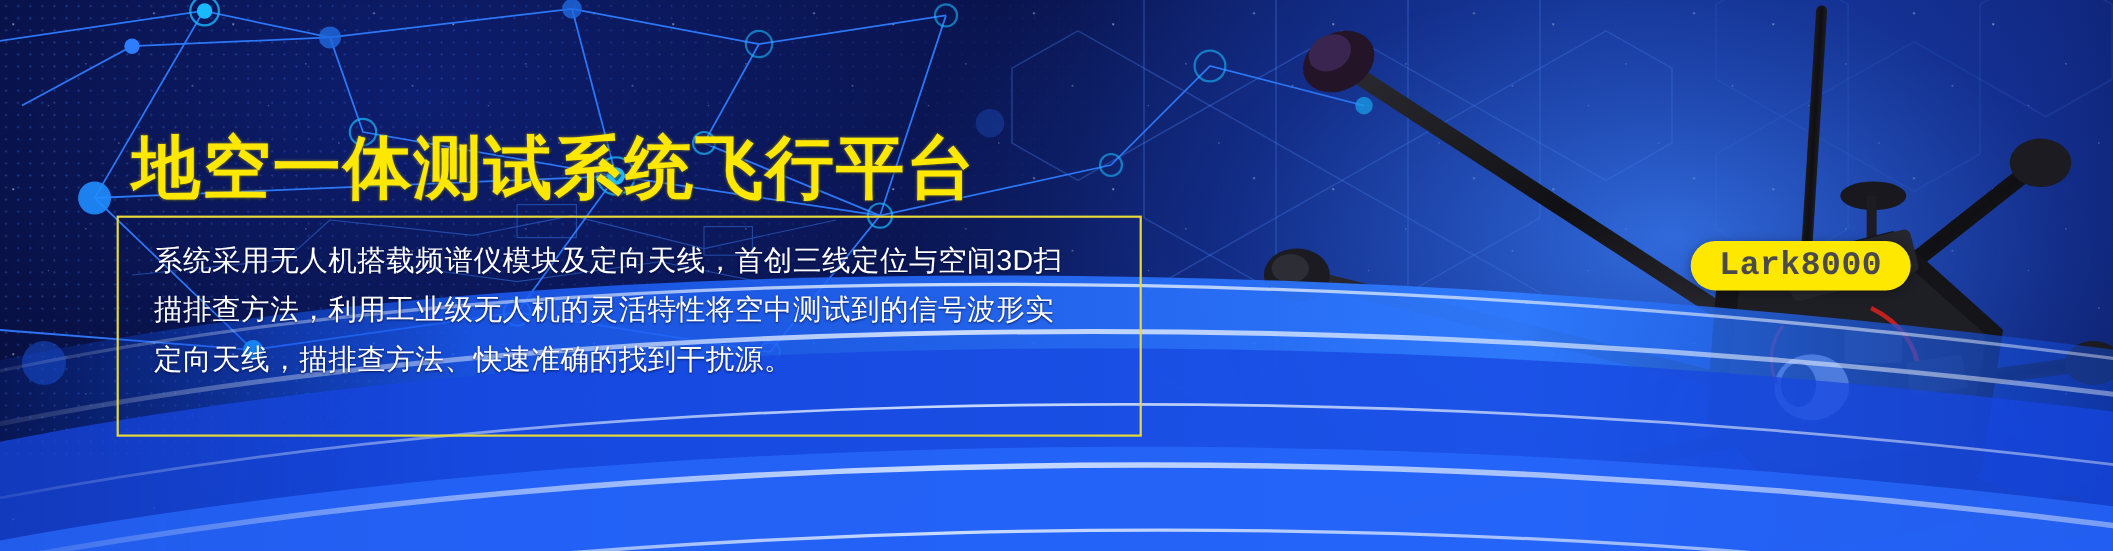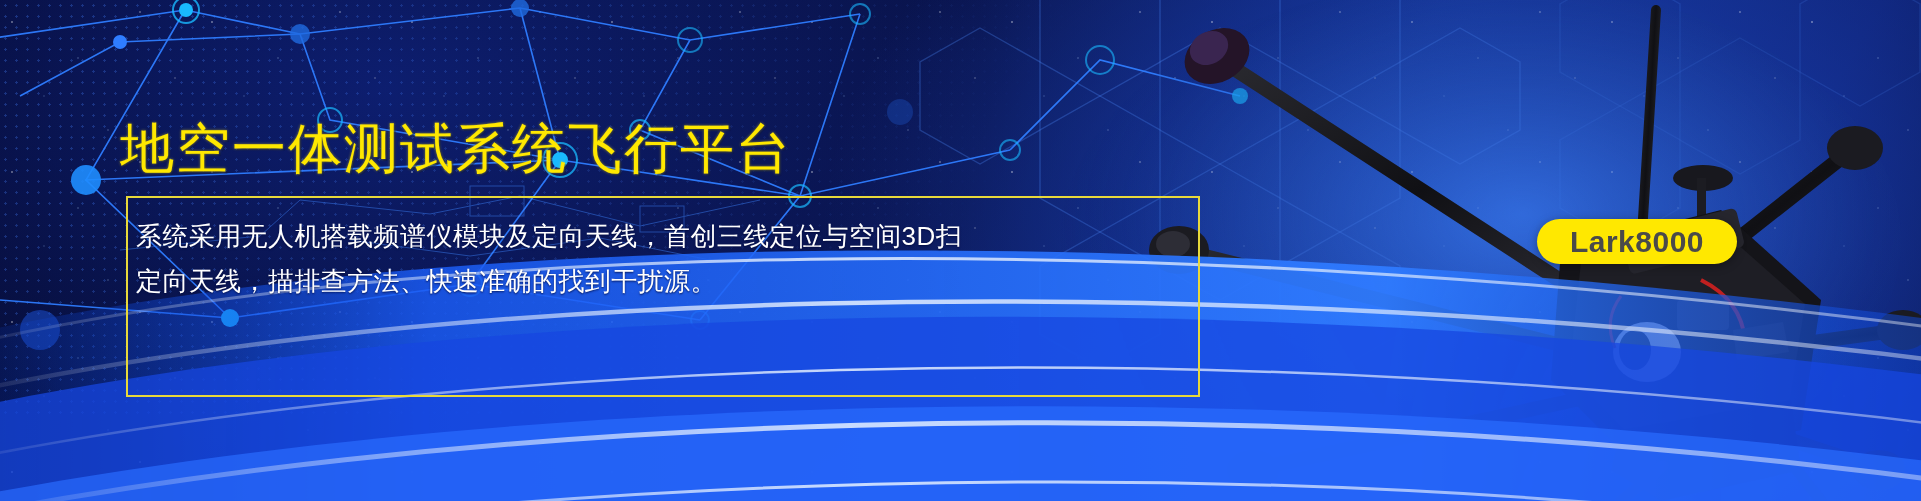--- a/index.html
+++ b/index.html
@@ -36,50 +36,49 @@
 
   
   .swoosh{position:absolute;left:-60px;right:-60px;bottom:-170px;height:460px;pointer-events:none;}
 
   
   .drone{position:absolute;right:0;top:0;width:1000px;height:501px;pointer-events:none;}
 
   
   #title{
     position:absolute;left:120px;top:78px;
-    font-size:54px;line-height:68px;font-weight:400;letter-spacing:2px;
+    font-size:62px;line-height:68px;font-weight:700;letter-spacing:2px;
     color:#FFE800;
     text-shadow:0 0 3px rgba(255,232,0,.55),2px 2px 0 rgba(10,20,70,.55);
     white-space:nowrap;
   }
 
   
   #desc-box{
-    position:absolute;left:106px;top:196px;width:1074px;height:201px;
+    position:absolute;left:106px;top:196px;width:932px;height:201px;
     border:2px solid #E8D93A;box-sizing:border-box;
-    padding:16px 18px 0 8px;
-    margin-left:20px;
+    padding:16px 18px 0 32px;
   }
   #desc-box p{
     margin:0;color:#ffffff;font-size:26px;line-height:45px;
     letter-spacing:.4px;font-weight:400;
     text-shadow:0 1px 2px rgba(0,10,60,.8);
     text-align:justify;text-justify:inter-ideograph;
   }
 
   
   #badge{
     position:absolute;left:1537px;top:219px;width:200px;height:45px;
     background:#FFE800;border-radius:23px;
     display:flex;align-items:center;justify-content:center;
     box-shadow:0 2px 10px rgba(0,0,0,.35);
   }
   #badge span{
     color:#4a4a4a;font-size:30px;font-weight:700;letter-spacing:.5px;
-    font-family:Liberation Sans, sans-serif;
+    font-family:Liberation Mono, monospace;
   }
 </style>
 </head>
 <body>
 
 <div id="banner">
 
   <div class="stars"></div>
   <div class="dotmesh"></div>
 
@@ -240,20 +239,21 @@
       <path d="M-40 262 C 470 150, 1250 112, 2080 224" stroke-width="2.5"></path>
       <path d="M-40 318 C 500 206, 1270 166, 2080 280" stroke-width="5"></path>
       <path d="M-40 372 C 520 266, 1290 226, 2080 338" stroke-width="3"></path>
     </g>
   </svg>
 
   <h1 id="title">地空一体测试系统飞行平台</h1>
 
   <div id="desc-box">
     <p>系统采用无人机搭载频谱仪模块及定向天线，首创三线定位与空间3D扫</p>
+    <p>描排查方法，利用工业级无人机的灵活特性将空中测试到的信号波形实</p>
     <p>定向天线，描排查方法、快速准确的找到干扰源。</p>
   </div>
 
   <div id="badge">
     <span>Lark8000</span>
   </div>
 
 </div>
 
 </body></html>

